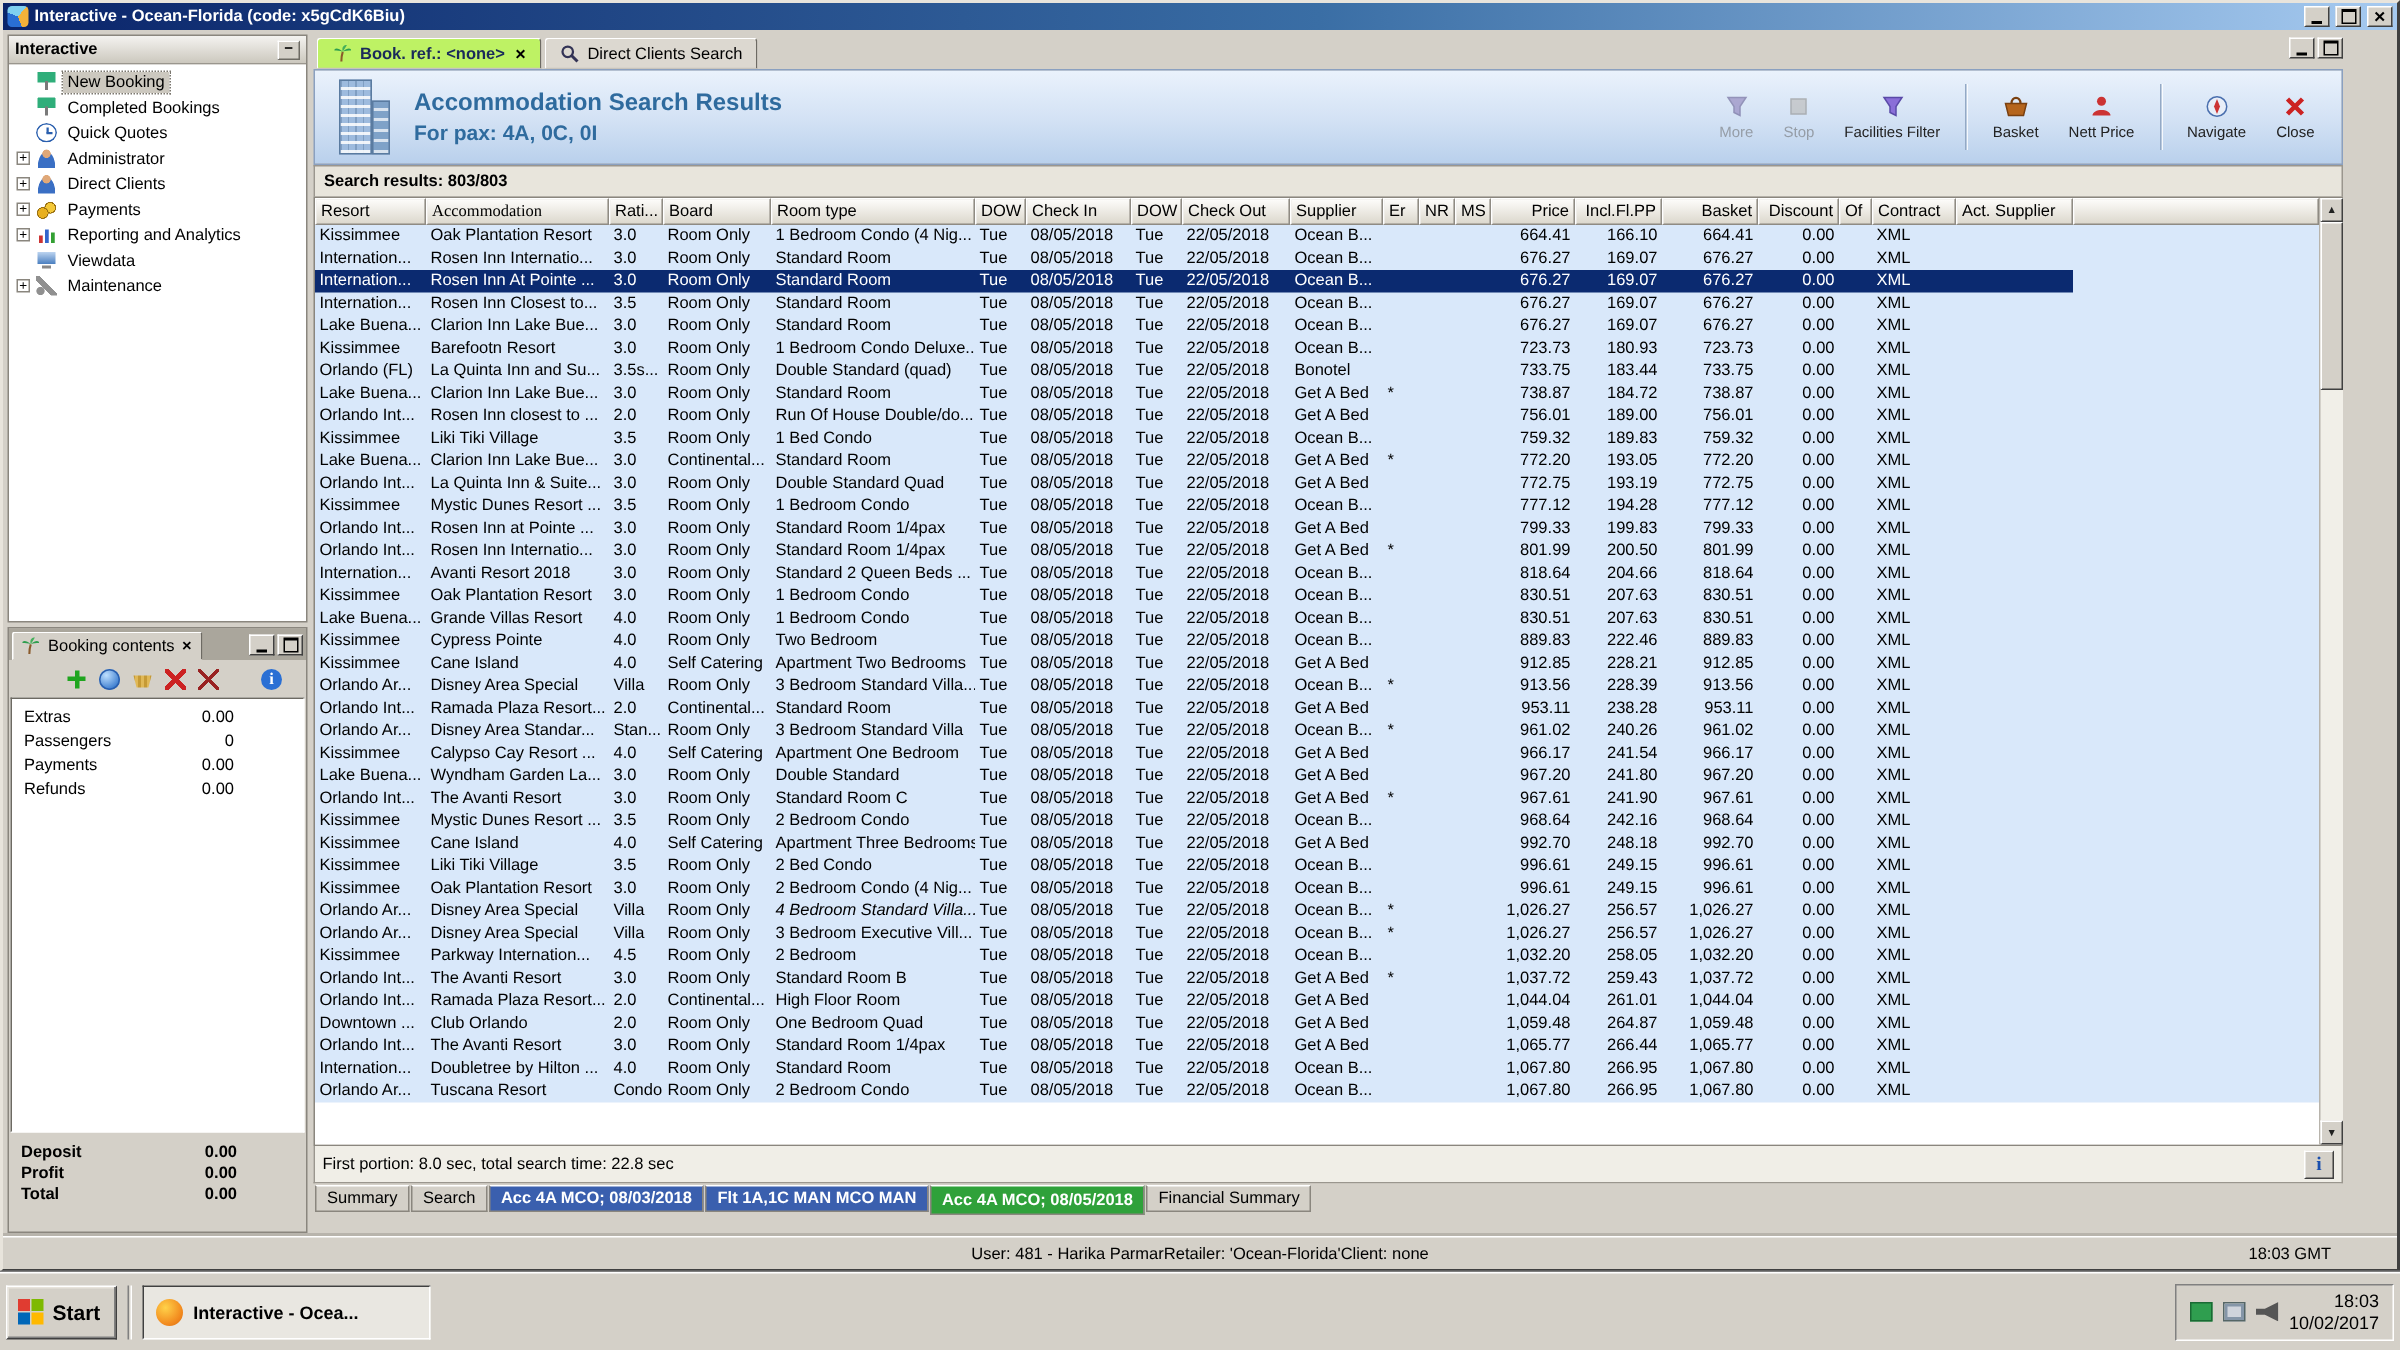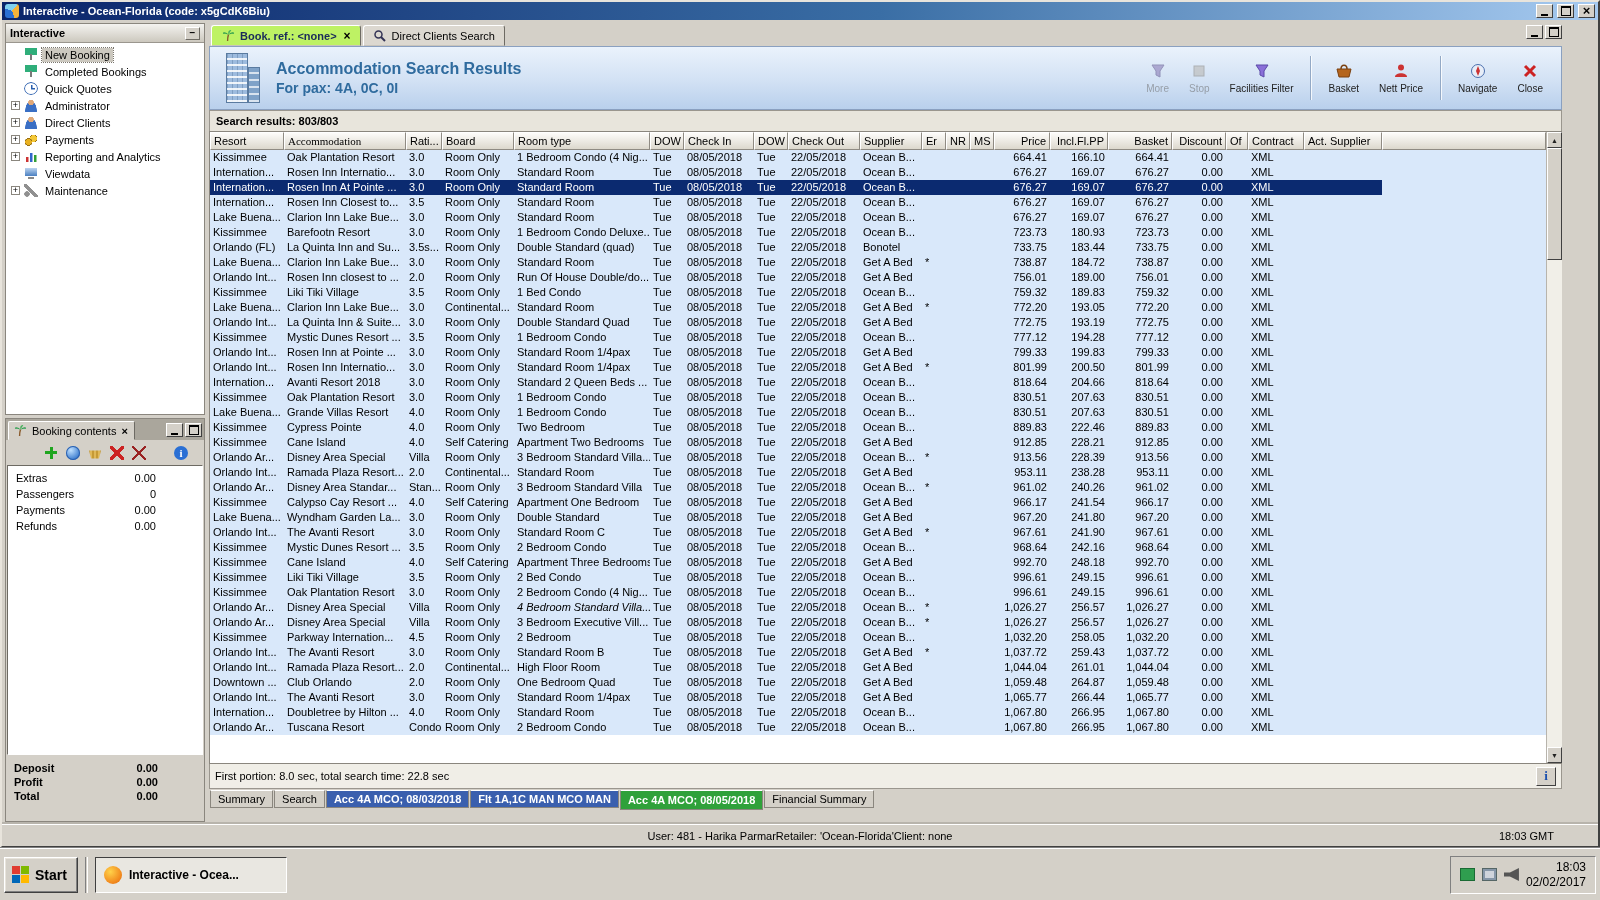--- a/index.html
+++ b/index.html
@@ -1323,16 +1323,16 @@
   <div class="task-btn">
     <span class="task-ic"></span>
     <span>Interactive - Ocea...</span>
   </div>
   <div class="tray">
     <span class="tray-ic tr-net"></span>
     <span class="tray-ic tr-disp"></span>
     <span class="tray-ic tr-vol"></span>
     <div class="tray-clock">
       <div>18:03</div>
-      <div>02/02/2017</div>
+      <div>10/02/2017</div>
     </div>
   </div>
 </div>
 
 </body></html>

